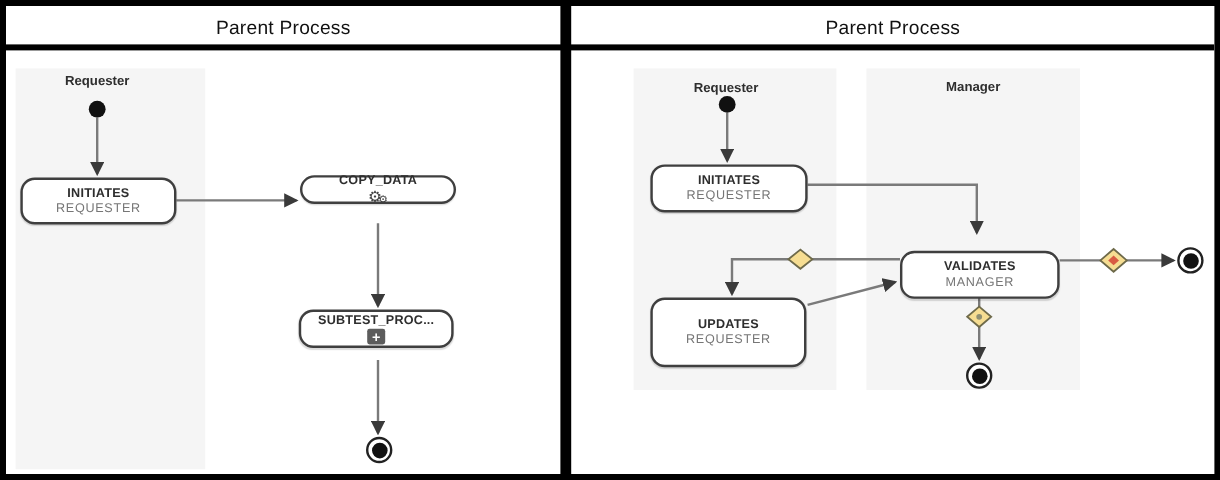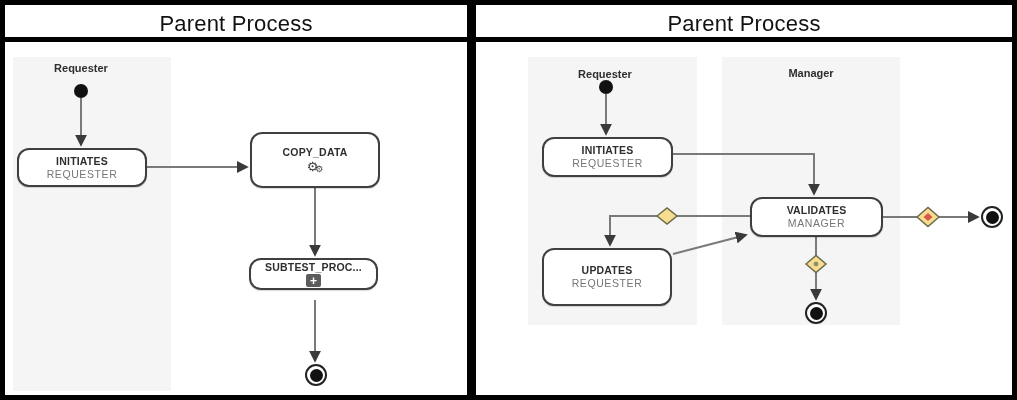--- a/index.html
+++ b/index.html
@@ -6,21 +6,21 @@
     --frame-border:#000000; --lane-fill:#f5f5f5; --node-border:#3f3f3f; --node-fill:#ffffff;
     --connector:#7a7a7a; --arrowhead:#3a3a3a; --event-fill:#111111;
     --gateway-fill:#f6dd92; --gateway-border:#6e6a4a; --gateway-marker-orange:#d95b43;
     --gateway-marker-dot:#8f8f72; --title-color:#111111; --subtitle-color:#767676;
   }
   *{margin:0;padding:0;box-sizing:border-box;}
   body{font-family:"Liberation Sans","DejaVu Sans",sans-serif;background:#fff;}
   .frame{position:relative;width:1017px;height:400px;border:5px solid var(--frame-border);background:#fff;overflow:hidden;}
   .header-band{position:absolute;left:0;top:0;width:1007px;height:37px;border-bottom:5px solid var(--frame-border);z-index:1;}
   .panel-title{position:absolute;top:0;height:37px;display:flex;align-items:center;justify-content:center;
-    font-size:22px;color:var(--title-color);letter-spacing:.2px;}
+    font-size:16px;color:var(--title-color);letter-spacing:.2px;}
   .panel-title.left{left:0;width:462px;}
   .panel-title.right{left:471px;width:536px;}
   .divider{position:absolute;left:462px;top:0;width:9px;height:390px;background:var(--frame-border);z-index:5;}
   .lane{position:absolute;background:var(--lane-fill);z-index:1;}
   .lane-label{position:absolute;z-index:2;font-size:11px;font-weight:bold;color:#2e2e2e;text-align:center;}
   svg.overlay{position:absolute;left:0;top:0;z-index:2;pointer-events:none;}
   svg.overlay .flow{fill:none;stroke:var(--connector);stroke-width:2;}
   svg.overlay .gw{fill:var(--gateway-fill);stroke:var(--gateway-border);stroke-width:1.5;}
   svg.overlay .gw-marker-orange{fill:var(--gateway-marker-orange);stroke:none;}
   svg.overlay .gw-marker-dot{fill:var(--gateway-marker-dot);stroke:none;}
@@ -86,42 +86,42 @@
     <circle class="gw-marker-dot" cx="811" cy="259" r="2.4"></circle>
   </svg>
 
   <div class="start-event" style="left:69px;top:79px;"></div>
 
   <div class="task" style="left:12px;top:143px;width:130px;height:39px;">
     <div class="t-name">INITIATES</div>
     <div class="t-role">REQUESTER</div>
   </div>
 
-  <div class="task" style="left:245px;top:127px;width:130px;height:56px;">
+  <div class="task" style="left:245px;top:141px;width:130px;height:24px;">
     <div class="t-name">COPY_DATA</div>
     <div class="gear-wrap"><span class="gear-main">⚙</span><span class="gear-small">⚙</span></div>
   </div>
 
   <div class="task" style="left:244px;top:253px;width:129px;height:32px;">
     <div class="t-name">SUBTEST_PROC...</div>
     <div class="plus-box">+</div>
   </div>
 
   <div class="end-event" style="left:300px;top:359px;">
     <div class="end-core"></div>
   </div>
 
   <div class="start-event" style="left:594px;top:75px;"></div>
 
   <div class="task" style="left:537px;top:132px;width:131px;height:40px;">
     <div class="t-name">INITIATES</div>
     <div class="t-role">REQUESTER</div>
   </div>
 
-  <div class="task" style="left:745px;top:192px;width:133px;height:40px;">
+  <div class="task" style="left:745px;top:204px;width:133px;height:40px;">
     <div class="t-name">VALIDATES</div>
     <div class="t-role">MANAGER</div>
   </div>
 
   <div class="task" style="left:537px;top:243px;width:130px;height:58px;">
     <div class="t-name">UPDATES</div>
     <div class="t-role">REQUESTER</div>
   </div>
 
   <div class="end-event" style="left:976px;top:201px;">

